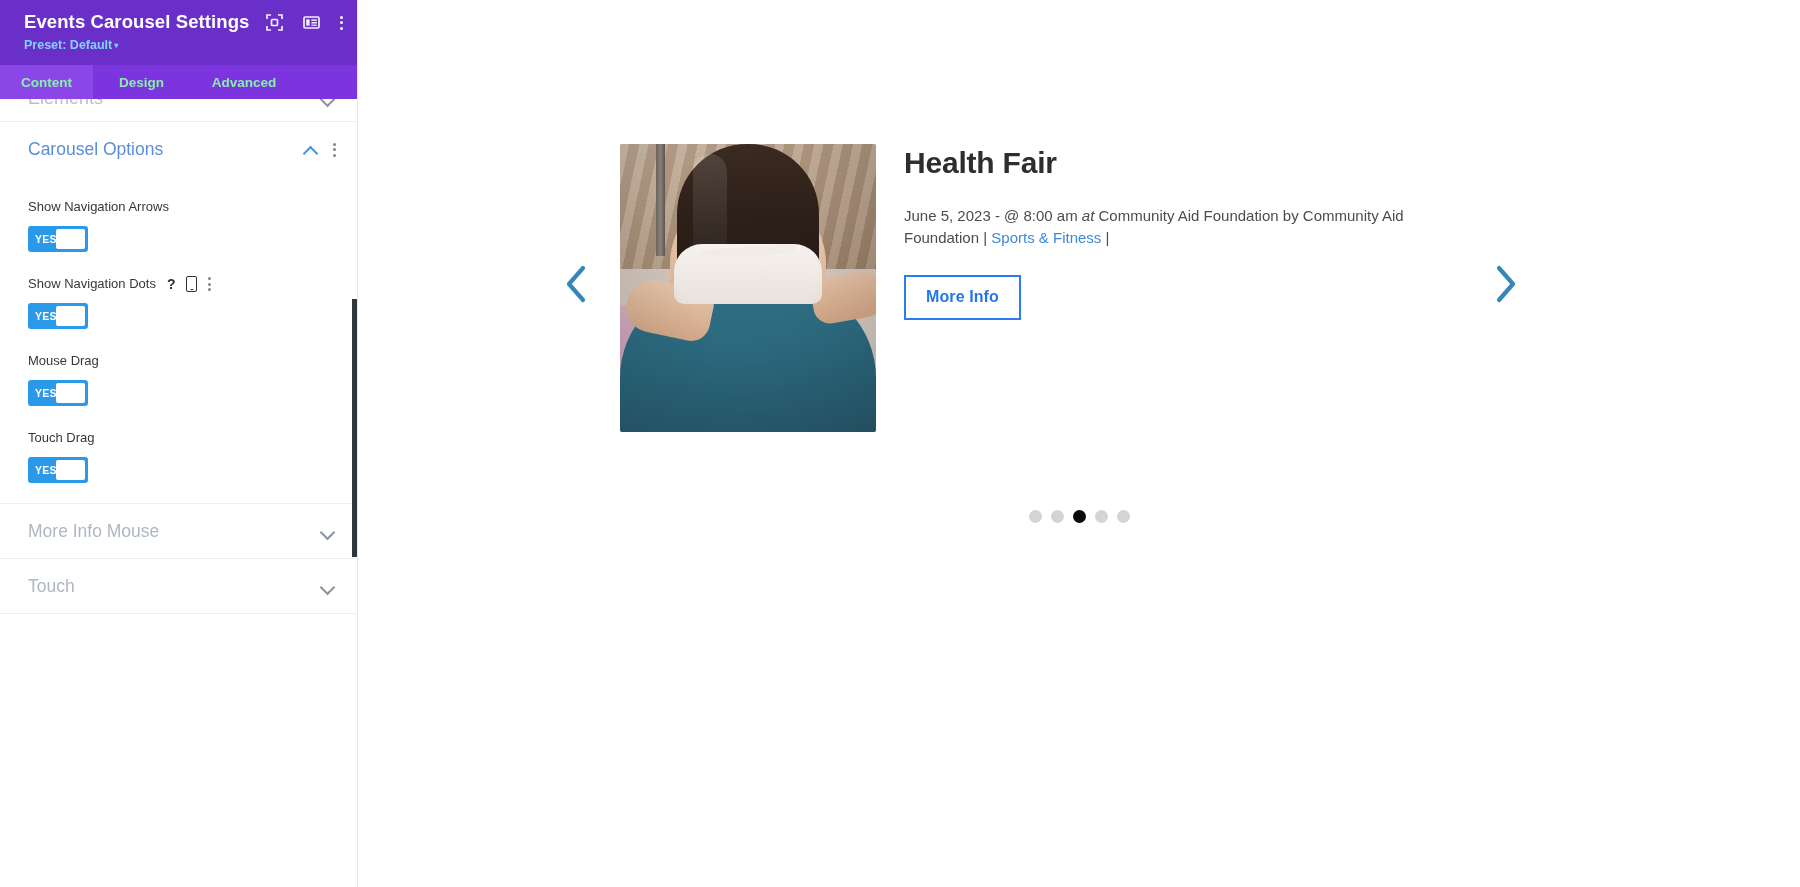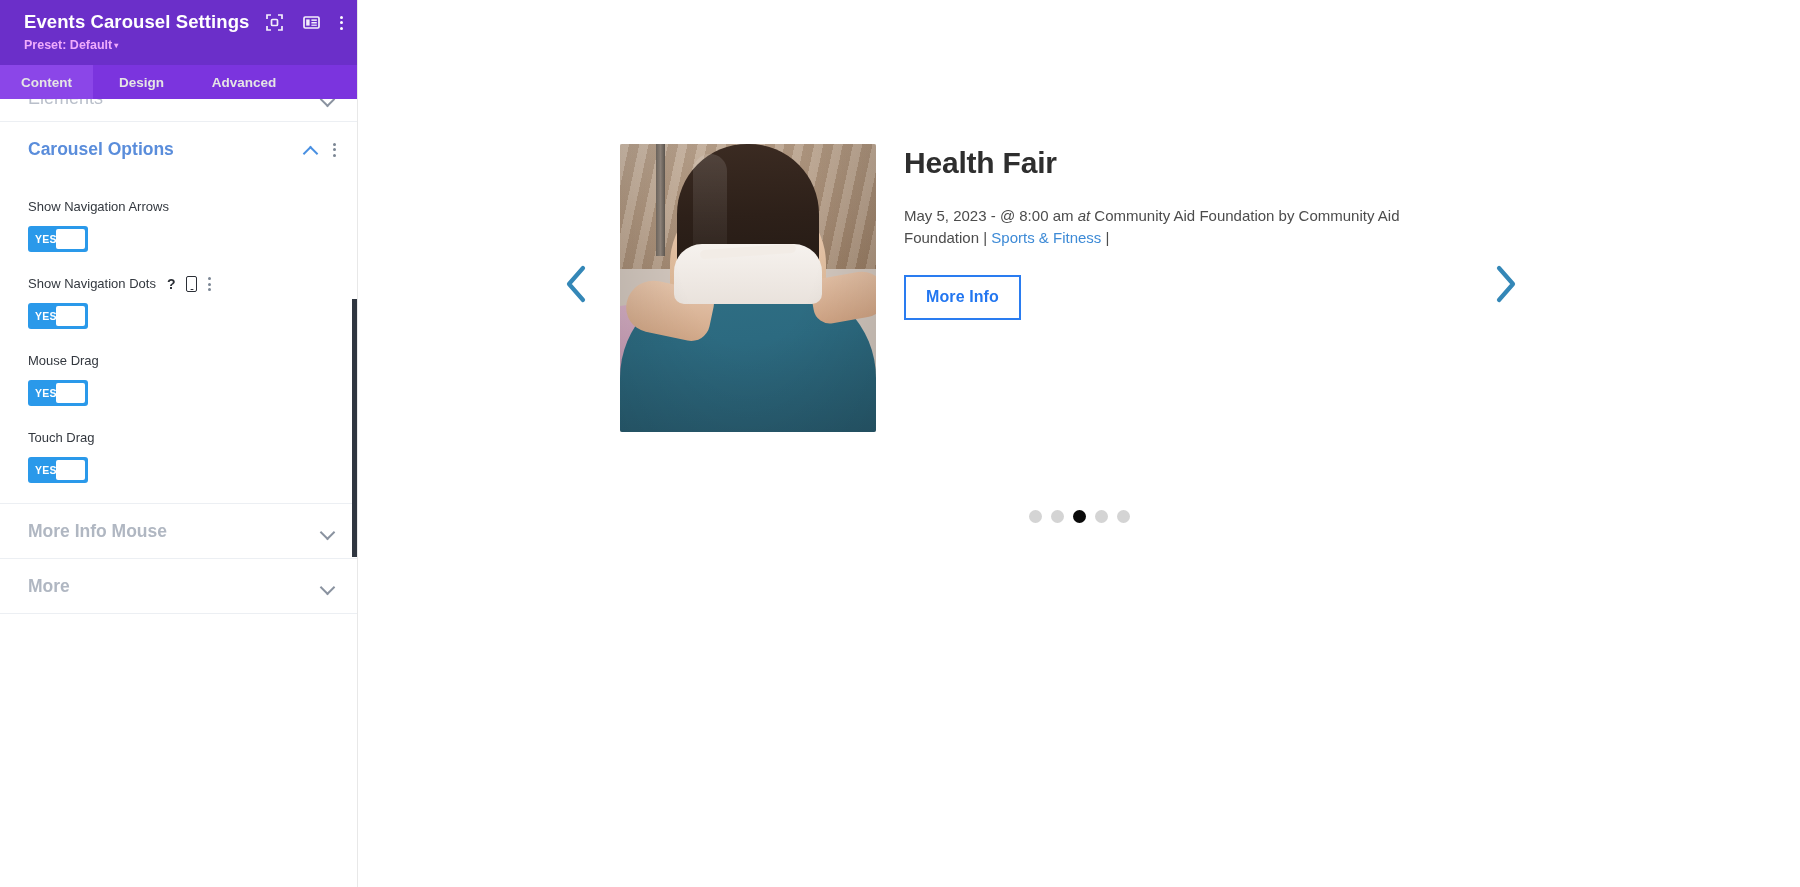--- a/index.html
+++ b/index.html
@@ -26,42 +26,42 @@
     padding: 11px 16px 0 24px;
   }
   .panel-title {
     color: #fff;
     font-size: 18.5px;
     font-weight: bold;
     letter-spacing: .1px;
     line-height: 22px;
   }
   .panel-preset {
-    color: #f0abfc;
+    color: #7dd3fc;
     font-size: 12.5px;
     font-weight: bold;
     margin-top: 5px;
     line-height: 14px;
   }
   .preset-caret { font-size: 8px; margin-left: 2px; position: relative; top: -1px; }
   .header-icons {
     position: absolute; right: 14px; top: 14px;
     display: flex; align-items: center; gap: 20px;
   }
   .hdr-ico { width: 17px; height: 17px; display: block; opacity: .92; cursor: pointer; }
 
   .panel-tabs {
     background: #7B34DE;
     height: 34px;
     display: flex;
     align-items: stretch;
   }
   .panel-tab {
     display: flex; align-items: center; justify-content: center;
-    color: #e5e5e5; font-size: 13.5px; font-weight: bold;
+    color: #86efac; font-size: 13.5px; font-weight: bold;
     cursor: pointer; height: 100%;
   }
   .panel-tab.tab-content { width: 93px; background: #8B46E8; }
   .panel-tab.tab-design  { width: 97px; }
   .panel-tab.tab-advanced{ width: 108px; }
 
   .panel-body {
     position: absolute; top: 99px; left: 0;
     width: 358px; height: 788px;
     overflow: hidden;
@@ -86,21 +86,21 @@
   .sec-divider { height: 1px; background: #eceff3; margin: 0; }
 
   .accordion-row {
     height: 55px;
     display: flex; align-items: center; justify-content: space-between;
     padding: 0 22px 0 28px;
     border-bottom: 1px solid #eceff3;
     cursor: pointer;
   }
   .accordion-row .acc-label {
-    font-size: 17.5px; color: #b0b7c2; font-weight: bold;
+    font-size: 17.5px; color: #b0b7c2; font-weight: normal;
   }
   .accordion-row.open .acc-label { color: #5a8ddb; }
   .acc-icons { display: flex; align-items: center; gap: 14px; }
 
   .chev {
     width: 16px; height: 16px; display: inline-block;
     position: relative;
   }
   .chev::before {
     content: ""; position: absolute; left: 2px; top: 4px;
@@ -422,21 +422,21 @@
 
     </div>
 
     <div class="sec-divider"></div>
 
     <div class="accordion-row">
       <span class="acc-label">More Info Mouse</span>
       <span class="chev chev-grey"></span>
     </div>
     <div class="accordion-row">
-      <span class="acc-label">More</span>
+      <span class="acc-label">Touch</span>
       <span class="chev chev-grey"></span>
     </div>
 
   </div>
 
   <div id="panel-scroll-track">
     <div id="panel-scrollbar"></div>
   </div>
 </div>
 
@@ -466,21 +466,21 @@
           <div class="ph-top"></div>
           <div class="ph-strap"></div>
           <div class="ph-shadow"></div>
         </div>
       </div>
 
       <div class="slide-body">
         <div class="evt-title">Health Fair</div>
 
         <div class="evt-meta">
-          <span>May 5, 2023 - @ 8:00 am </span><span class="it">at</span><span> Community Aid Foundation by Community Aid Foundation | </span><a href="#">Sports &amp; Fitness</a><span> |</span>
+          <span>June 5, 2023 - @ 8:00 am </span><span class="it">at</span><span> Community Aid Foundation by Community Aid Foundation | </span><a href="#">Sports &amp; Fitness</a><span> |</span>
         </div>
 
 
         <button class="more-info-btn">More Info</button>
       </div>
     </div>
 
     <div class="nav-arrow next">
       <svg width="26" height="38" viewBox="0 0 26 38">
         <path d="M7,3 L21,19 L7,35" fill="none" stroke="#3487b7" stroke-width="4.2" stroke-linecap="round" stroke-linejoin="round"></path>

